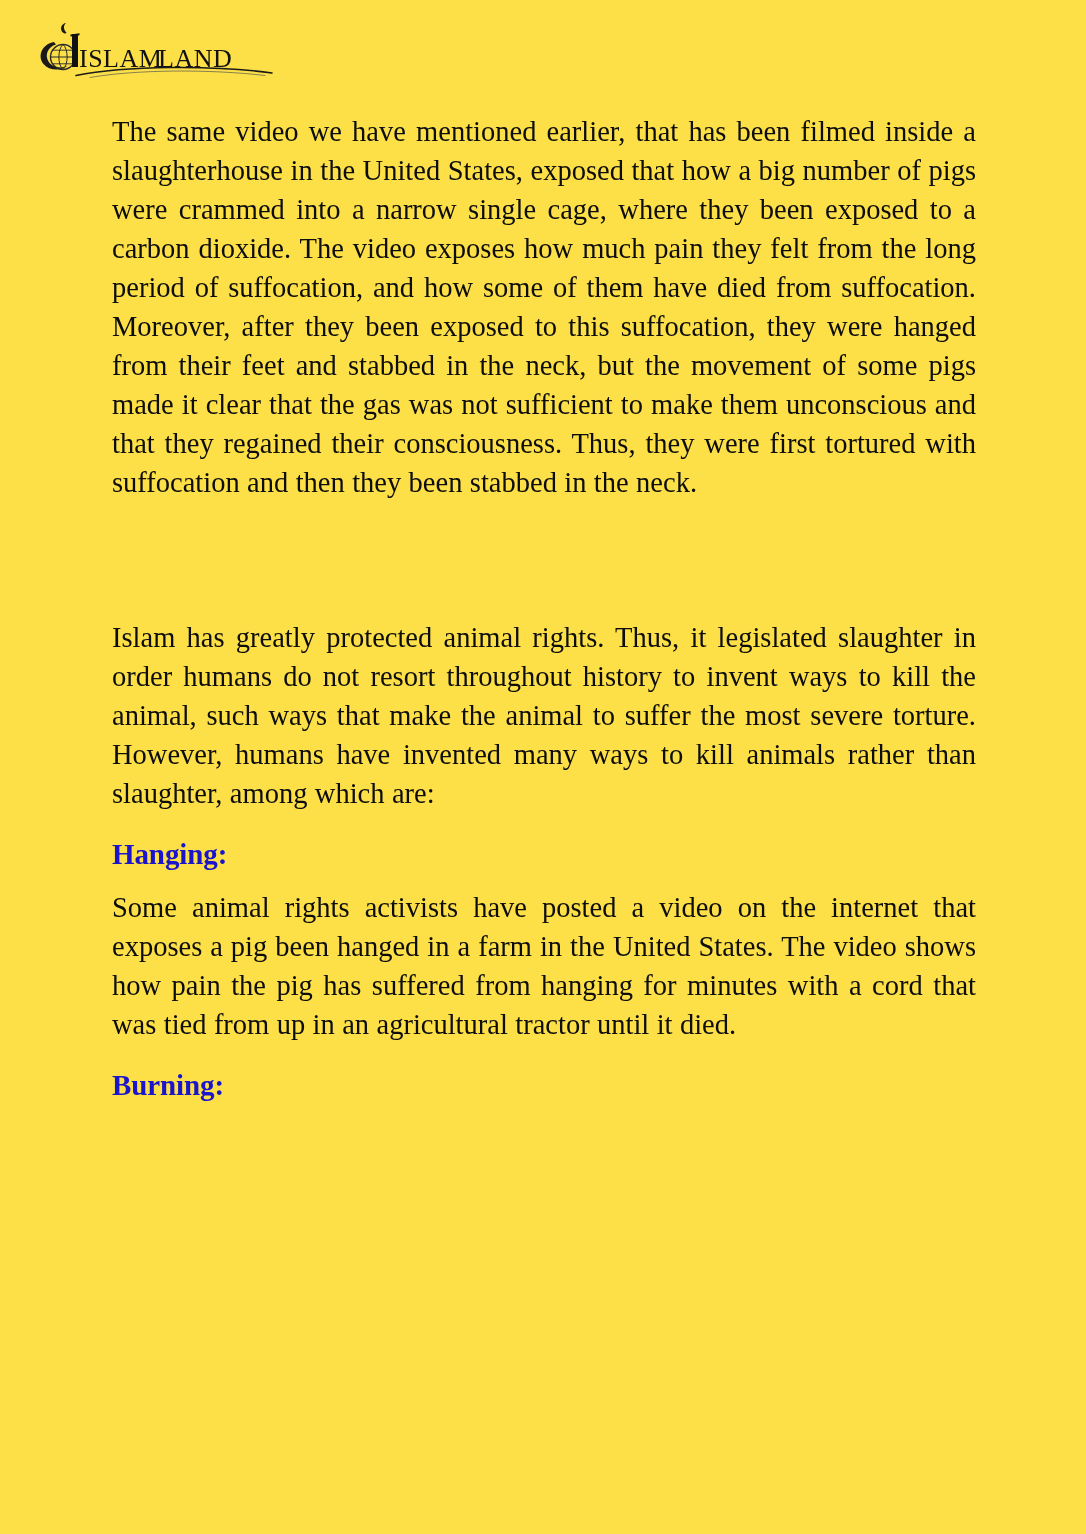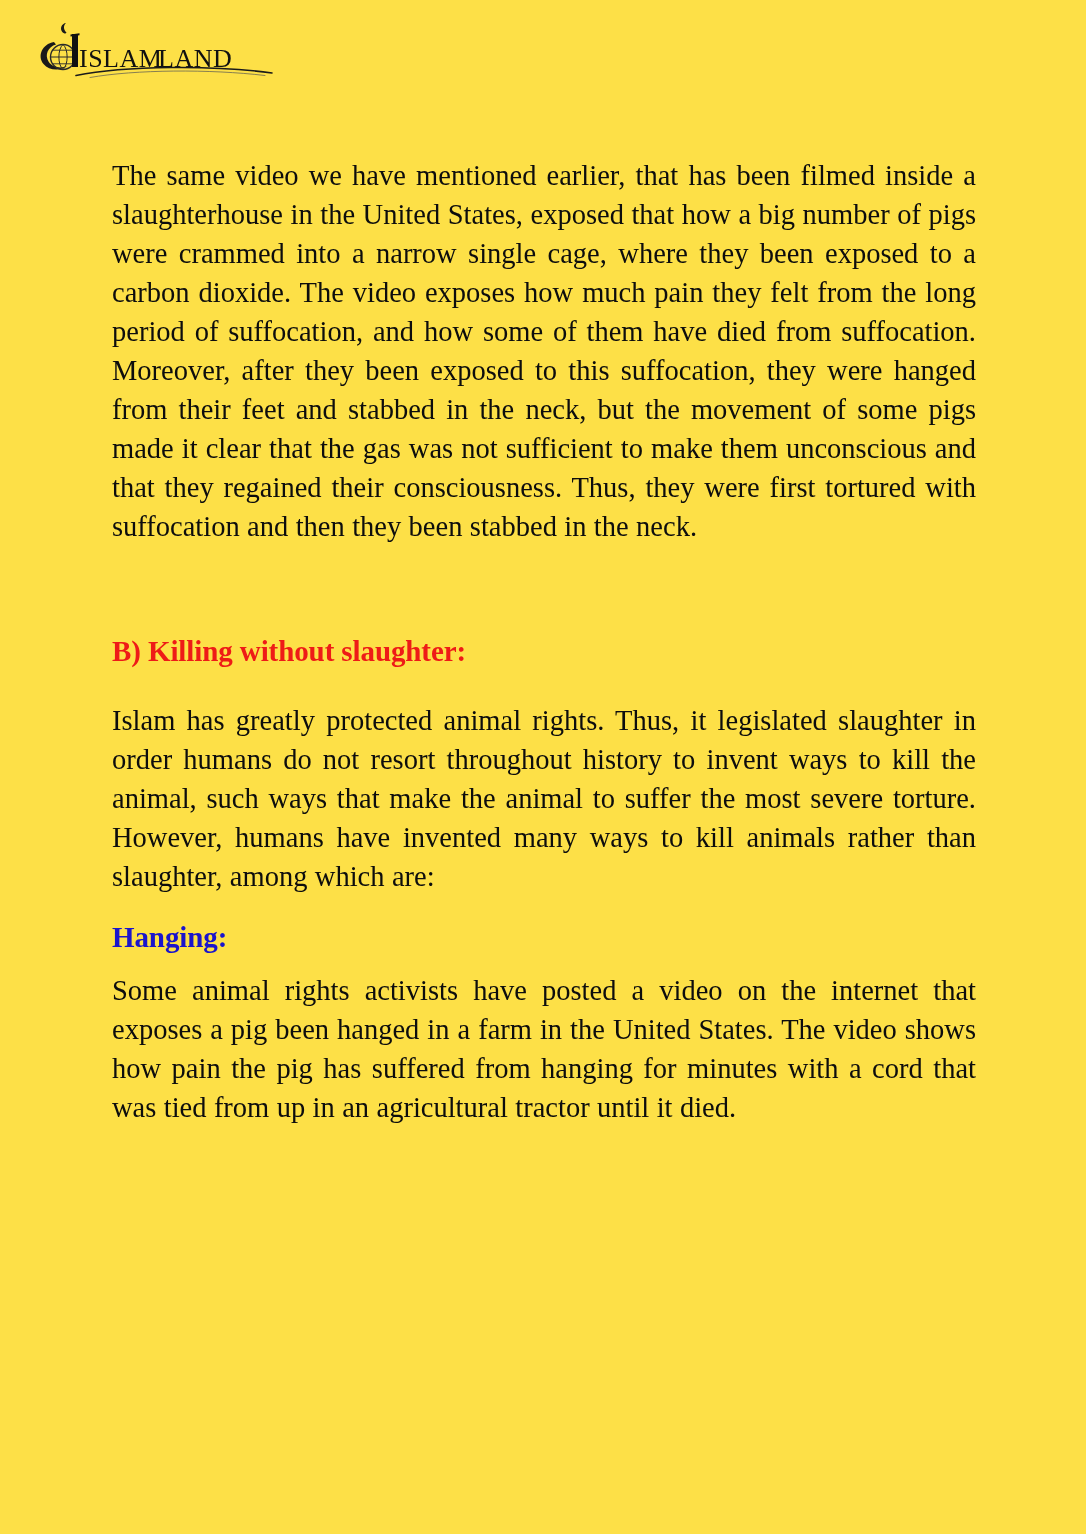--- a/index.html
+++ b/index.html
@@ -30,21 +30,20 @@
     width: 250px;
     height: 62px;
   }
 
   
   .content {
     position: absolute;
     left: 112px;
     top: 112px;
     width: 864px;
-    margin-top: 44px;
   }
 
   .para {
     margin: 0;
     font-size: 28.5px;
     line-height: 39px;
     color: #0d0d0d;
     text-align: justify;
     text-justify: inter-word;
     -webkit-hyphens: none;
@@ -109,32 +108,32 @@
       <path d="M60 57.5 C105 49.5, 180 49.0, 235 55.5" fill="none" stroke="#555555" stroke-width="0.7" stroke-linecap="round"></path>
     </svg>
   </div>
 
   <div class="content">
 
     <p class="para last-line-left">The same video we have mentioned earlier, that has been filmed inside a slaughterhouse in the United States, exposed that how a big number of pigs were crammed into a narrow single cage, where they been exposed to a carbon dioxide. The video exposes how much pain they felt from the long period of suffocation, and how some of them have died from suffocation. Moreover, after they been exposed to this suffocation, they were hanged from their feet and stabbed in the neck, but the movement of some pigs made it clear that the gas was not sufficient to make them unconscious and that they regained their consciousness. Thus, they were first tortured with suffocation and then they been stabbed in the neck.</p>
 
     <div class="gap-xl"></div>
 
-    <h2 class="heading heading-red">B) Killing without slaughter:</h2>
 
     <div class="gap-lg"></div>
 
     <p class="para last-line-left">Islam has greatly protected animal rights. Thus, it legislated slaughter in order humans do not resort throughout history to invent ways to kill the animal, such ways that make the animal to suffer the most severe torture. However, humans have invented many ways to kill animals rather than slaughter, among which are:</p>
 
     <div class="gap-md"></div>
 
     <h3 class="heading heading-blue">Hanging:</h3>
 
     <div class="gap-sm"></div>
 
     <p class="para last-line-left">Some animal rights activists have posted a video on the internet that exposes a pig been hanged in a farm in the United States. The video shows how pain the pig has suffered from hanging for minutes with a cord that was tied from up in an agricultural tractor until it died.</p>
 
     <div class="gap-md"></div>
 
+    <h3 class="heading heading-blue">Burning:</h3>
 
   </div>
 
 </div>
 
 </body></html>

